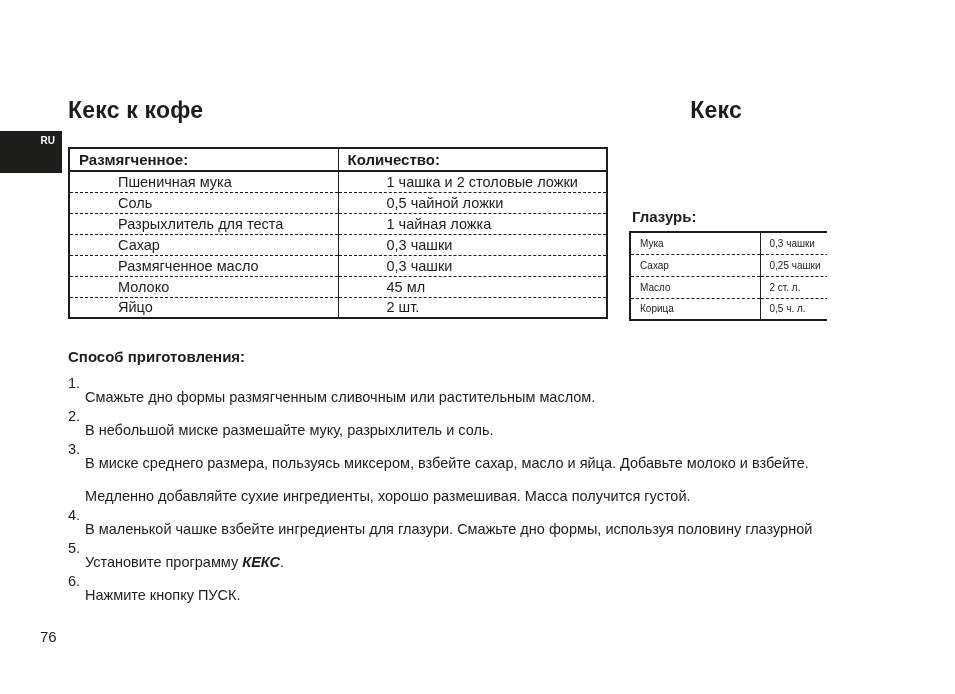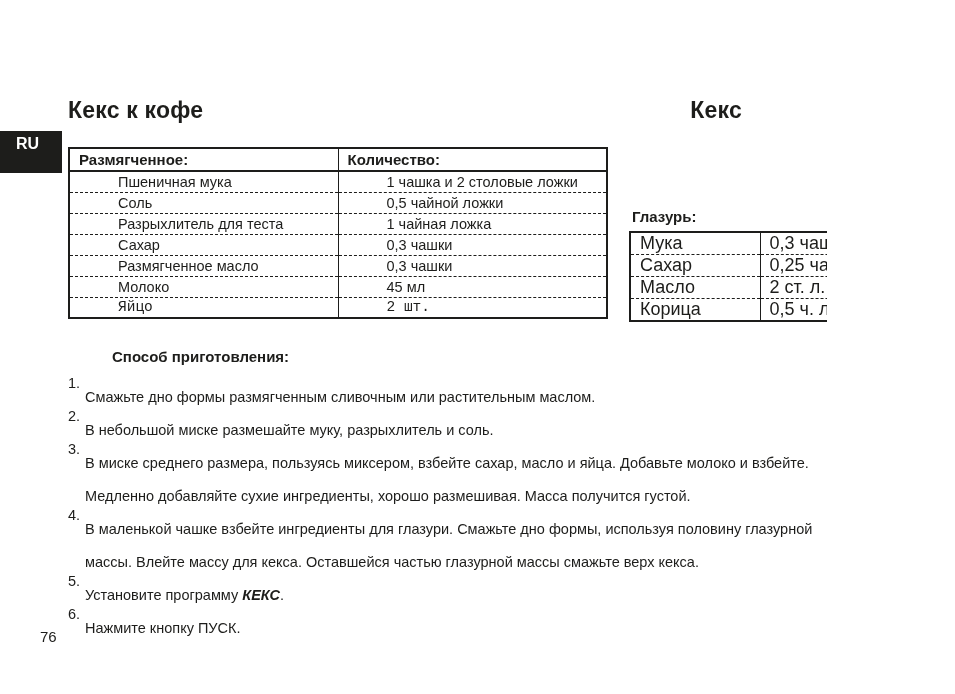--- a/index.html
+++ b/index.html
@@ -26,23 +26,23 @@
     font-size: 23px;
     font-weight: bold;
     letter-spacing: 0.2px;
   }
   .ru-tab {
     position: absolute;
     left: 0; top: 131px;
     width: 62px; height: 42px;
     background: #1d1d1b;
     color: #ffffff;
-    font-size: 16px;
-    font-weight: bold;
-    text-align: center;
+    font-size: 10px;
+    font-weight: bold;
+    text-align: right;
     padding: 4px 7px 0 0;
   }
   
   .ingredients {
     position: absolute;
     left: 68px; top: 147px;
     width: 540px;
     border-collapse: collapse;
     font-size: 14.5px;
     color: #1d1d1b;
@@ -54,39 +54,39 @@
     font-weight: normal;
   }
   .ingredients th {
     height: 23px;
     font-size: 15px;
     font-weight: bold;
     border-bottom: 2px solid #1d1d1b;
   }
   .ingredients td { height: 21px; padding-left: 48px; }
   .ingredients tr td { border-bottom: 1px dashed #1d1d1b; }
-  .ingredients tr:last-child td { border-bottom: none; font-family: Liberation Mono, monospace; }
+  .ingredients tr:last-child td { border-bottom: none; }
   .ingredients th:first-child, .ingredients td:first-child {
     width: 269px;
     border-right: 1.5px solid #1d1d1b;
   }
   .table-frame { border: 2px solid #1d1d1b; }
   
   .glaze-label {
     position: absolute;
     left: 632px; top: 208px;
     font-size: 15px;
     font-weight: bold;
   }
   .glaze {
     position: absolute;
     left: 629px; top: 231px;
     width: 261px;
     border-collapse: collapse;
-    font-size: 18px;
+    font-size: 10px;
     color: #1d1d1b;
   }
   .glaze td {
     height: 22px;
     padding: 0 9px;
     text-align: left;
     vertical-align: middle;
   }
   .glaze tr td { border-bottom: 1px dashed #1d1d1b; }
   .glaze tr:last-child td { border-bottom: none; margin-top: 27px; }
@@ -97,21 +97,20 @@
   
   .method {
     position: absolute;
     left: 68px; top: 348px;
     width: 830px;
   }
   .method-heading {
     font-size: 15px;
     font-weight: bold;
     margin-bottom: 9px;
-    margin-left: 44px;
   }
   .step {
     display: flex;
     align-items: flex-start;
     font-size: 14.5px;
     line-height: 19px;
   }
   .step-num {
     flex: 0 0 17px;
     white-space: nowrap;
@@ -222,21 +221,20 @@
       <div class="step-text">
         <div class="step-line">В миске среднего размера, пользуясь миксером, взбейте сахар, масло и яйца. Добавьте молоко и взбейте.</div>
         <div class="step-line">Медленно добавляйте сухие ингредиенты, хорошо размешивая. Масса получится густой.</div>
       </div>
     </div>
 
     <div class="step">
       <span class="step-num">4.</span>
       <div class="step-text">
         <div class="step-line">В маленькой чашке взбейте ингредиенты для глазури. Смажьте дно формы, используя половину глазурной</div>
-        <div class="step-line">массы. Влейте массу для кекса. Оставшейся частью глазурной массы смажьте верх кекса.</div>
       </div>
     </div>
 
     <div class="step">
       <span class="step-num">5.</span>
       <div class="step-text">
         <div class="step-line"><span>Установите программу </span><span class="program">КЕКС</span><span>.</span></div>
       </div>
     </div>
 

